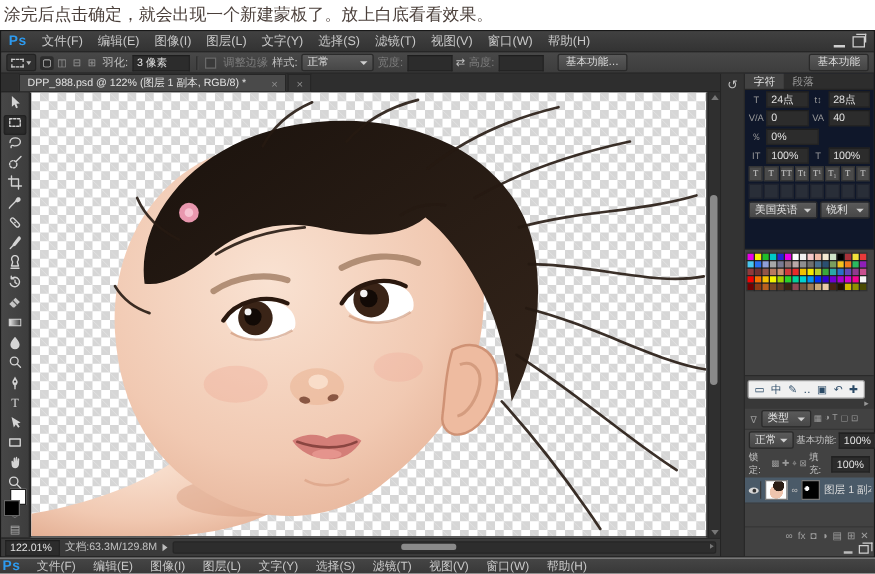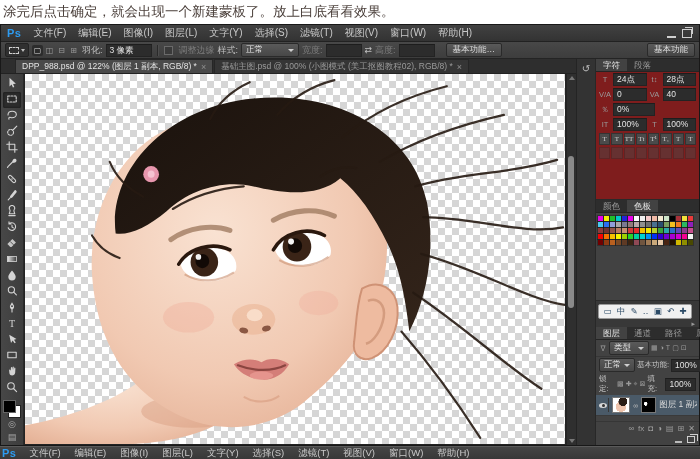--- a/index.html
+++ b/index.html
@@ -36,21 +36,21 @@
   .btn{background:linear-gradient(#5a5a5a,#454545);border:1px solid #2a2a2a;border-radius:2px;height:12px;
        display:flex;align-items:center;padding:0 6px;color:#dedede;font-size:8.5px;white-space:nowrap}
   .vsep{width:1px;height:11px;background:#2a2a2a;border-right:1px solid #4d4d4d;margin:0 2px}
   .checkbox{width:7px;height:7px;border:1px solid #6a6a6a;background:#3a3a3a;display:inline-block;margin-right:3px}
   .workspace{margin-left:auto}
 
   .main{flex:1;display:flex;min-height:0}
   .left-col{flex:1;display:flex;flex-direction:column;min-width:0}
 
   .tabbar{height:14px;background:#2e2e2e;display:flex;align-items:flex-end;padding-left:14px;gap:1px;border-bottom:1px solid #222}
-  .doc-tab{height:13px;display:flex;align-items:center;gap:4px;padding:0 6px;font-size:8.5px;color:#9a9a9a;
+  .doc-tab{height:13px;display:flex;align-items:center;gap:20px;padding:0 6px;font-size:8.5px;color:#9a9a9a;
            background:#353535;border:1px solid #262626;border-bottom:none;white-space:nowrap;overflow:hidden;max-width:260px}
   .doc-tab.active{background:#4a4a4a;color:#e3e3e3}
   .doc-tab .close{color:#8f8f8f;font-size:9px}
 
   .workrow{flex:1;display:flex;min-height:0}
   .toolbar{width:22px;background:linear-gradient(90deg,#474747,#3d3d3d);border-right:1px solid #2a2a2a;
            display:flex;flex-direction:column;align-items:center;padding-top:2px}
   .tool-slot{width:18px;height:16px;display:flex;align-items:center;justify-content:center;border-radius:2px}
   .tool-slot.active{background:#2b2b2b;box-shadow:inset 0 0 2px #111}
   .fgbg{position:relative;width:18px;height:18px;margin-top:4px}
@@ -81,21 +81,21 @@
   
   .dock{width:122px;display:flex;background:#383838;border-left:1px solid #242424}
   .dock-strip{width:18px;background:#333;border-right:1px solid #282828;display:flex;flex-direction:column;align-items:center;padding-top:4px;color:#bdbdbd;font-size:10px}
   .panels{width:103px;display:flex;flex-direction:column;font-size:8.5px;color:#c5c5c5}
   .ptabs{height:12px;display:flex;background:#2d2d2d;border-bottom:1px solid #242424}
   .ptab{padding:0 7px;line-height:12px;color:#9a9a9a;font-size:8.5px;white-space:nowrap}
   .ptab.active{background:#424242;color:#e6e6e6}
   .prow{display:flex;align-items:center;gap:2px;padding:1px 3px}
   .picon{color:#9a9a9a;font-size:7.5px;min-width:12px;text-align:center;white-space:nowrap}
   .pinput{flex:1;min-width:0}
-  .char-panel{height:140px;background:#7f1d1d;border-bottom:1px solid #2a2a2a}
+  .char-panel{height:140px;background:#0f172a;border-bottom:1px solid #2a2a2a}
   .tbtn-row{display:flex;gap:1px;padding:1px 3px}
   .tbtn{width:10px;height:10px;background:#4a4a4a;border:1px solid #333;color:#cfcfcf;font-size:7px;
         display:flex;align-items:center;justify-content:center;font-family:"Liberation Serif",serif}
   .tbtn-row.dim2 .tbtn{opacity:.45}
   .colorchip{width:16px;height:9px;background:#000;border:1px solid #1c1c1c}
 
   .sw-panel{height:100px;background:#424242;border-bottom:1px solid #2a2a2a;display:flex;flex-direction:column}
   .sw-grid{display:flex;flex-wrap:wrap;gap:1px;padding:3px 2px;align-content:flex-start}
   .sw{width:5px;height:5px;outline:1px solid rgba(0,0,0,.25)}
 
@@ -187,21 +187,20 @@
 
   <div class="main">
     <div class="left-col">
 
       <div class="tabbar">
         <span class="doc-tab active">
             <span>DPP_988.psd @ 122% (图层 1 副本, RGB/8) *</span>
             <span class="close">×</span>
           </span>
           <span class="doc-tab">
-            <span>基础主图.psd @ 100% (小图模式 (美工抠图教程02), RGB/8) *</span>
             <span class="close">×</span>
           </span>
       </div>
 
       <div class="workrow">
 
         <div class="toolbar">
           <div class="tool-slot">
               <span><svg viewBox="0 0 12 12" width="12" height="12">
                   <path fill="#d4d4d4" d="M3.5 .8 L3.5 9.4 L5.6 7.5 L6.9 10.6 L8.3 10 L7.1 7 L9.9 6.7 Z"></path>
@@ -400,20 +399,29 @@
           </svg>
         </div>
 
         <div class="vscroll">
           <span class="varr up"></span>
           <span class="vthumb"></span>
           <span class="varr dn"></span>
         </div>
       </div>
 
+      <div class="statusbar">
+        <span class="inputbox" style="width:36px">122.01%</span>
+        <span>文档:63.3M/129.8M</span>
+        <span class="status-arrow"></span>
+        <span class="htrack">
+          <span class="hthumb"></span>
+          <span class="harr"></span>
+        </span>
+      </div>
     </div>
 
     <div class="dock">
       <div class="dock-strip">
         <span>↺</span>
       </div>
       <div class="panels">
 
         <div class="char-panel">
           <div class="ptabs">
@@ -455,27 +463,31 @@
           <div class="tbtn-row dim2">
             <span class="tbtn"></span>
               <span class="tbtn"></span>
               <span class="tbtn"></span>
               <span class="tbtn"></span>
               <span class="tbtn"></span>
               <span class="tbtn"></span>
               <span class="tbtn"></span>
               <span class="tbtn"></span>
           </div>
+          <div class="prow">
+            <span class="dd pinput">
+                <span>美国英语</span>
+              </span>
+            <span class="dd" style="width:30px">
+                <span>锐利</span>
+              </span>
+          </div>
         </div>
 
         <div class="sw-panel">
-          <div class="ptabs">
-            <span class="ptab">颜色</span>
-            <span class="ptab active">色板</span>
-          </div>
           <div class="sw-grid">
             <span class="sw" style="background: rgb(232, 0, 232);"></span>
               <span class="sw" style="background: rgb(245, 239, 0);"></span>
               <span class="sw" style="background: rgb(31, 191, 42);"></span>
               <span class="sw" style="background: rgb(0, 200, 200);"></span>
               <span class="sw" style="background: rgb(36, 36, 216);"></span>
               <span class="sw" style="background: rgb(232, 0, 232);"></span>
               <span class="sw" style="background: rgb(255, 255, 255);"></span>
               <span class="sw" style="background: rgb(240, 240, 240);"></span>
               <span class="sw" style="background: rgb(244, 201, 201);"></span>
@@ -558,26 +570,20 @@
             <span class="cap-icon">中</span>
             <span class="cap-icon">✎</span>
             <span class="cap-icon">‥</span>
             <span class="cap-icon">▣</span>
             <span class="cap-icon">↶</span>
             <span class="cap-icon">✚</span>
         </div>
         <span class="expander">▸</span>
 
         <div class="layers-panel">
-          <div class="ptabs">
-            <span class="ptab active">图层</span>
-            <span class="ptab">通道</span>
-            <span class="ptab">路径</span>
-            <span class="ptab">属性</span>
-          </div>
           <div class="filter-row">
             <span class="picon" style="min-width:8px">∇</span>
             <span class="dd" style="width:30px">
                 <span>类型</span>
               </span>
             <span class="mini-icons">
               <span>▦</span>
                 <span>◑</span>
                 <span>T</span>
                 <span>▢</span>

